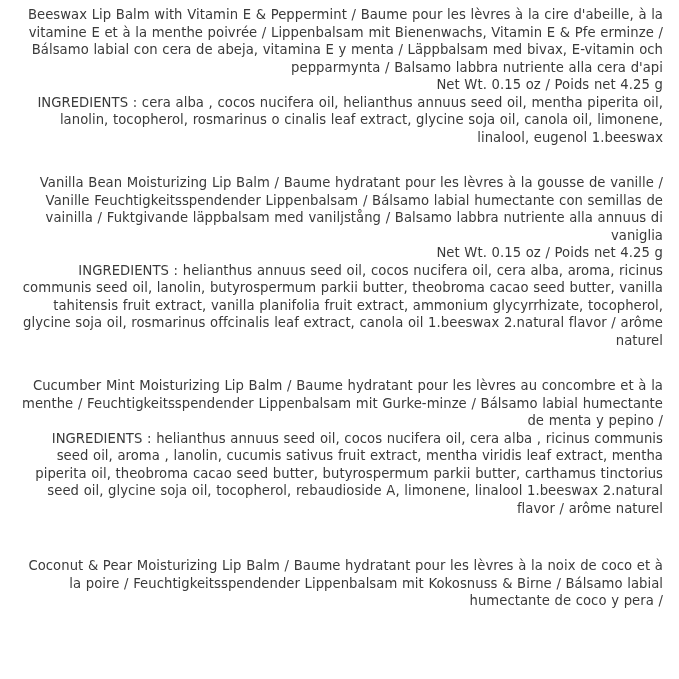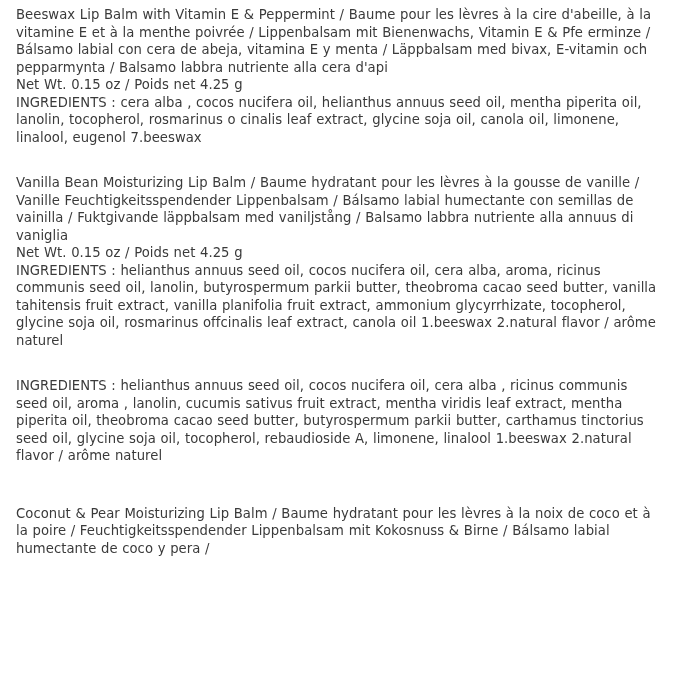--- a/index.html
+++ b/index.html
@@ -26,48 +26,49 @@
   }
   .product:last-child {
     margin-bottom: 0;
   }
   .para {
     font-size: 13.2px;
     line-height: 17.5px;
     letter-spacing: 0.05px;
     color: #3a3a3a;
     margin: 0;
-    text-align: left;
+    text-align: right;
     word-spacing: 0.4px;
   }
   .spacer-sm { height: 14px; }
   .spacer-lg { height: 26px; }
 </style>
 </head>
 <body>
 
 <div class="page">
 
   <div class="product">
     <p class="para">Beeswax Lip Balm with Vitamin E &amp; Peppermint / Baume pour les lèvres à la cire d'abeille, à la vitamine E et à la menthe poivrée / Lippenbalsam mit Bienenwachs, Vitamin E &amp; Pfe erminze / Bálsamo labial con cera de abeja, vitamina E y menta / Läppbalsam med bivax, E-vitamin och pepparmynta / Balsamo labbra nutriente alla cera d'api</p>
     <p class="para">Net Wt. 0.15 oz / Poids net 4.25 g</p>
-    <p class="para">INGREDIENTS : cera alba  , cocos nucifera oil, helianthus annuus seed oil, mentha piperita oil, lanolin, tocopherol, rosmarinus o  cinalis leaf extract, glycine soja oil, canola oil, limonene, linalool, eugenol 7.beeswax</p>
+    <p class="para">INGREDIENTS : cera alba  , cocos nucifera oil, helianthus annuus seed oil, mentha piperita oil, lanolin, tocopherol, rosmarinus o  cinalis leaf extract, glycine soja oil, canola oil, limonene, linalool, eugenol 1.beeswax</p>
   </div>
 
   <div class="spacer-sm"></div>
 
   <div class="product">
     <p class="para">Vanilla Bean Moisturizing Lip Balm / Baume hydratant pour les lèvres à la gousse de vanille / Vanille Feuchtigkeitsspendender Lippenbalsam / Bálsamo labial humectante con semillas de vainilla / Fuktgivande läppbalsam med vaniljstång / Balsamo labbra nutriente alla annuus di vaniglia</p>
     <p class="para">Net Wt. 0.15 oz / Poids net 4.25 g</p>
     <p class="para">INGREDIENTS : helianthus annuus seed oil, cocos nucifera oil, cera alba, aroma, ricinus communis seed oil, lanolin, butyrospermum parkii butter, theobroma cacao seed butter, vanilla tahitensis fruit extract, vanilla planifolia fruit extract, ammonium glycyrrhizate, tocopherol, glycine soja oil, rosmarinus offcinalis leaf extract, canola oil 1.beeswax 2.natural flavor / arôme naturel</p>
   </div>
 
   <div class="spacer-sm"></div>
 
   <div class="product">
+    <p class="para">Cucumber Mint Moisturizing Lip Balm / Baume hydratant pour les lèvres au concombre et à la menthe / Feuchtigkeitsspendender Lippenbalsam mit Gurke-minze / Bálsamo labial humectante de menta y pepino /</p>
     <p class="para">INGREDIENTS : helianthus annuus seed oil, cocos nucifera oil, cera alba  , ricinus communis seed oil, aroma  , lanolin, cucumis sativus fruit extract, mentha viridis leaf extract, mentha piperita oil, theobroma cacao seed butter, butyrospermum parkii butter, carthamus tinctorius seed oil, glycine soja oil, tocopherol, rebaudioside A, limonene, linalool 1.beeswax 2.natural flavor / arôme naturel</p>
   </div>
 
   <div class="spacer-lg"></div>
 
   <div class="product">
     <p class="para">Coconut &amp; Pear Moisturizing Lip Balm / Baume hydratant pour les lèvres à la noix de coco et à la poire / Feuchtigkeitsspendender Lippenbalsam mit Kokosnuss &amp; Birne / Bálsamo labial humectante de coco y pera /</p>
 
   </div>
 

